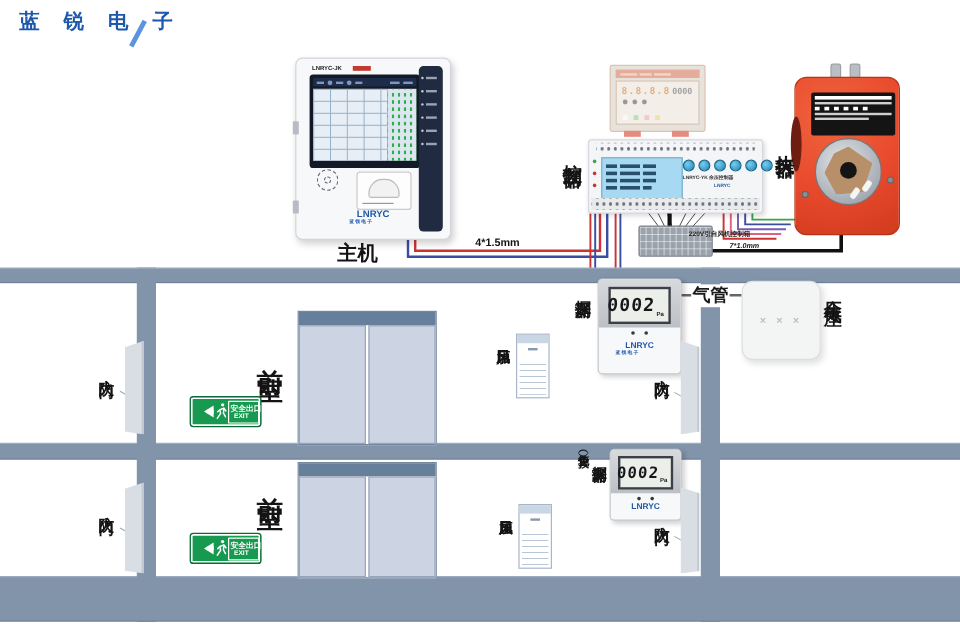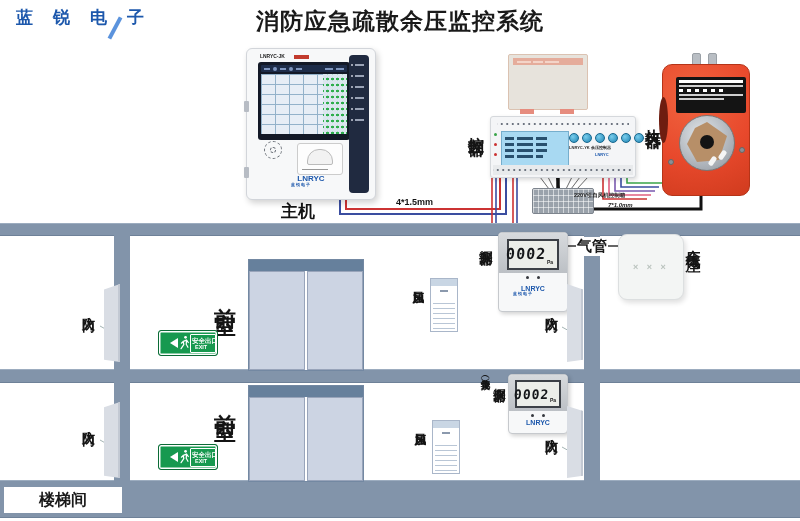--- a/index.html
+++ b/index.html
@@ -128,21 +128,20 @@
 </style>
 </head>
 <body>
 
 <div id="canvas">
 
   <div class="abs z2" style="left:16px;top:6px;">
     <div class="brand-slash"></div>
     <div class="brand-sub">蓝锐电子</div>
   </div>
-  <div class="abs z2 title" style="left:50%;top:6px;transform:translateX(-50%);">消防应急疏散余压监控系统</div>
 
   <div class="wall" style="left:0;top:223px;width:800px;height:13px;"></div>
   <div class="wall" style="left:0;top:369px;width:800px;height:14px;"></div>
   <div class="wall" style="left:0;top:480px;width:800px;height:38px;"></div>
   <div class="wall" style="left:114px;top:223px;width:16px;height:295px;"></div>
   <div class="wall" style="left:584px;top:223px;width:16px;height:295px;"></div>
 
   <svg class="layer-svg" viewBox="0 0 800 521">
     <polyline points="340,196 340,214 506,214 506,178" fill="none" stroke="#3a4da0" stroke-width="2"></polyline>
     <polyline points="346,196 346,209 500,209 500,178" fill="none" stroke="#cc3333" stroke-width="2"></polyline>
@@ -211,20 +210,35 @@
   </div>
   <div class="hlabel" style="left:276px;top:200px;width:44px;text-align:center;font-size:17px;">主机</div>
 
   <div class="abs z2 ghost" style="left:508px;top:54px;width:78px;height:62px;">
     <div class="cg-body">
       <div class="cg-head">
           <i></i>
           <i style="width:10px;"></i>
           <i></i>
         </div>
+      <div class="cg-panel">
+        <div class="cg-seg">8.8.8.8</div>
+          <div class="cg-seg2">0000</div>
+        <div class="cg-knobs">
+            <i></i>
+            <i></i>
+            <i></i>
+          </div>
+        <div class="cg-sq">
+            <i style="background:#f5f5f5;"></i>
+            <i style="background:#8cc98f;"></i>
+            <i style="background:#e9a4b2;"></i>
+            <i style="background:#e3cf7a;"></i>
+          </div>
+      </div>
     </div>
     <div class="clip" style="left:12px;top:55px;"></div>
     <div class="clip" style="left:52px;top:55px;"></div>
   </div>
 
   <div class="din z2" style="left:490px;top:116px;width:144px;height:60px;">
     <div class="terms" style="height:8px;margin:2px 6px 0;"></div>
     <div class="leds">
         <i style="background:#3aa54a;"></i>
         <i style="background:#cc3333;"></i>
@@ -393,15 +407,14 @@
         <i></i>
       </div>
     <div class="det-body">
       <div class="logo-blue" style="font-size:7px;">LNRYC</div>
     </div>
   </div>
 
   <div class="vlabel" style="left:545px;top:428px;font-size:13px;letter-spacing:1px;">防火门</div>
   <div class="door right" style="left:567px;top:406px;height:72px;"></div>
 
-  <div class="legendbox" style="left:4px;top:487px;width:118px;">楼梯间</div>
 
 </div>
 
 </body></html>

